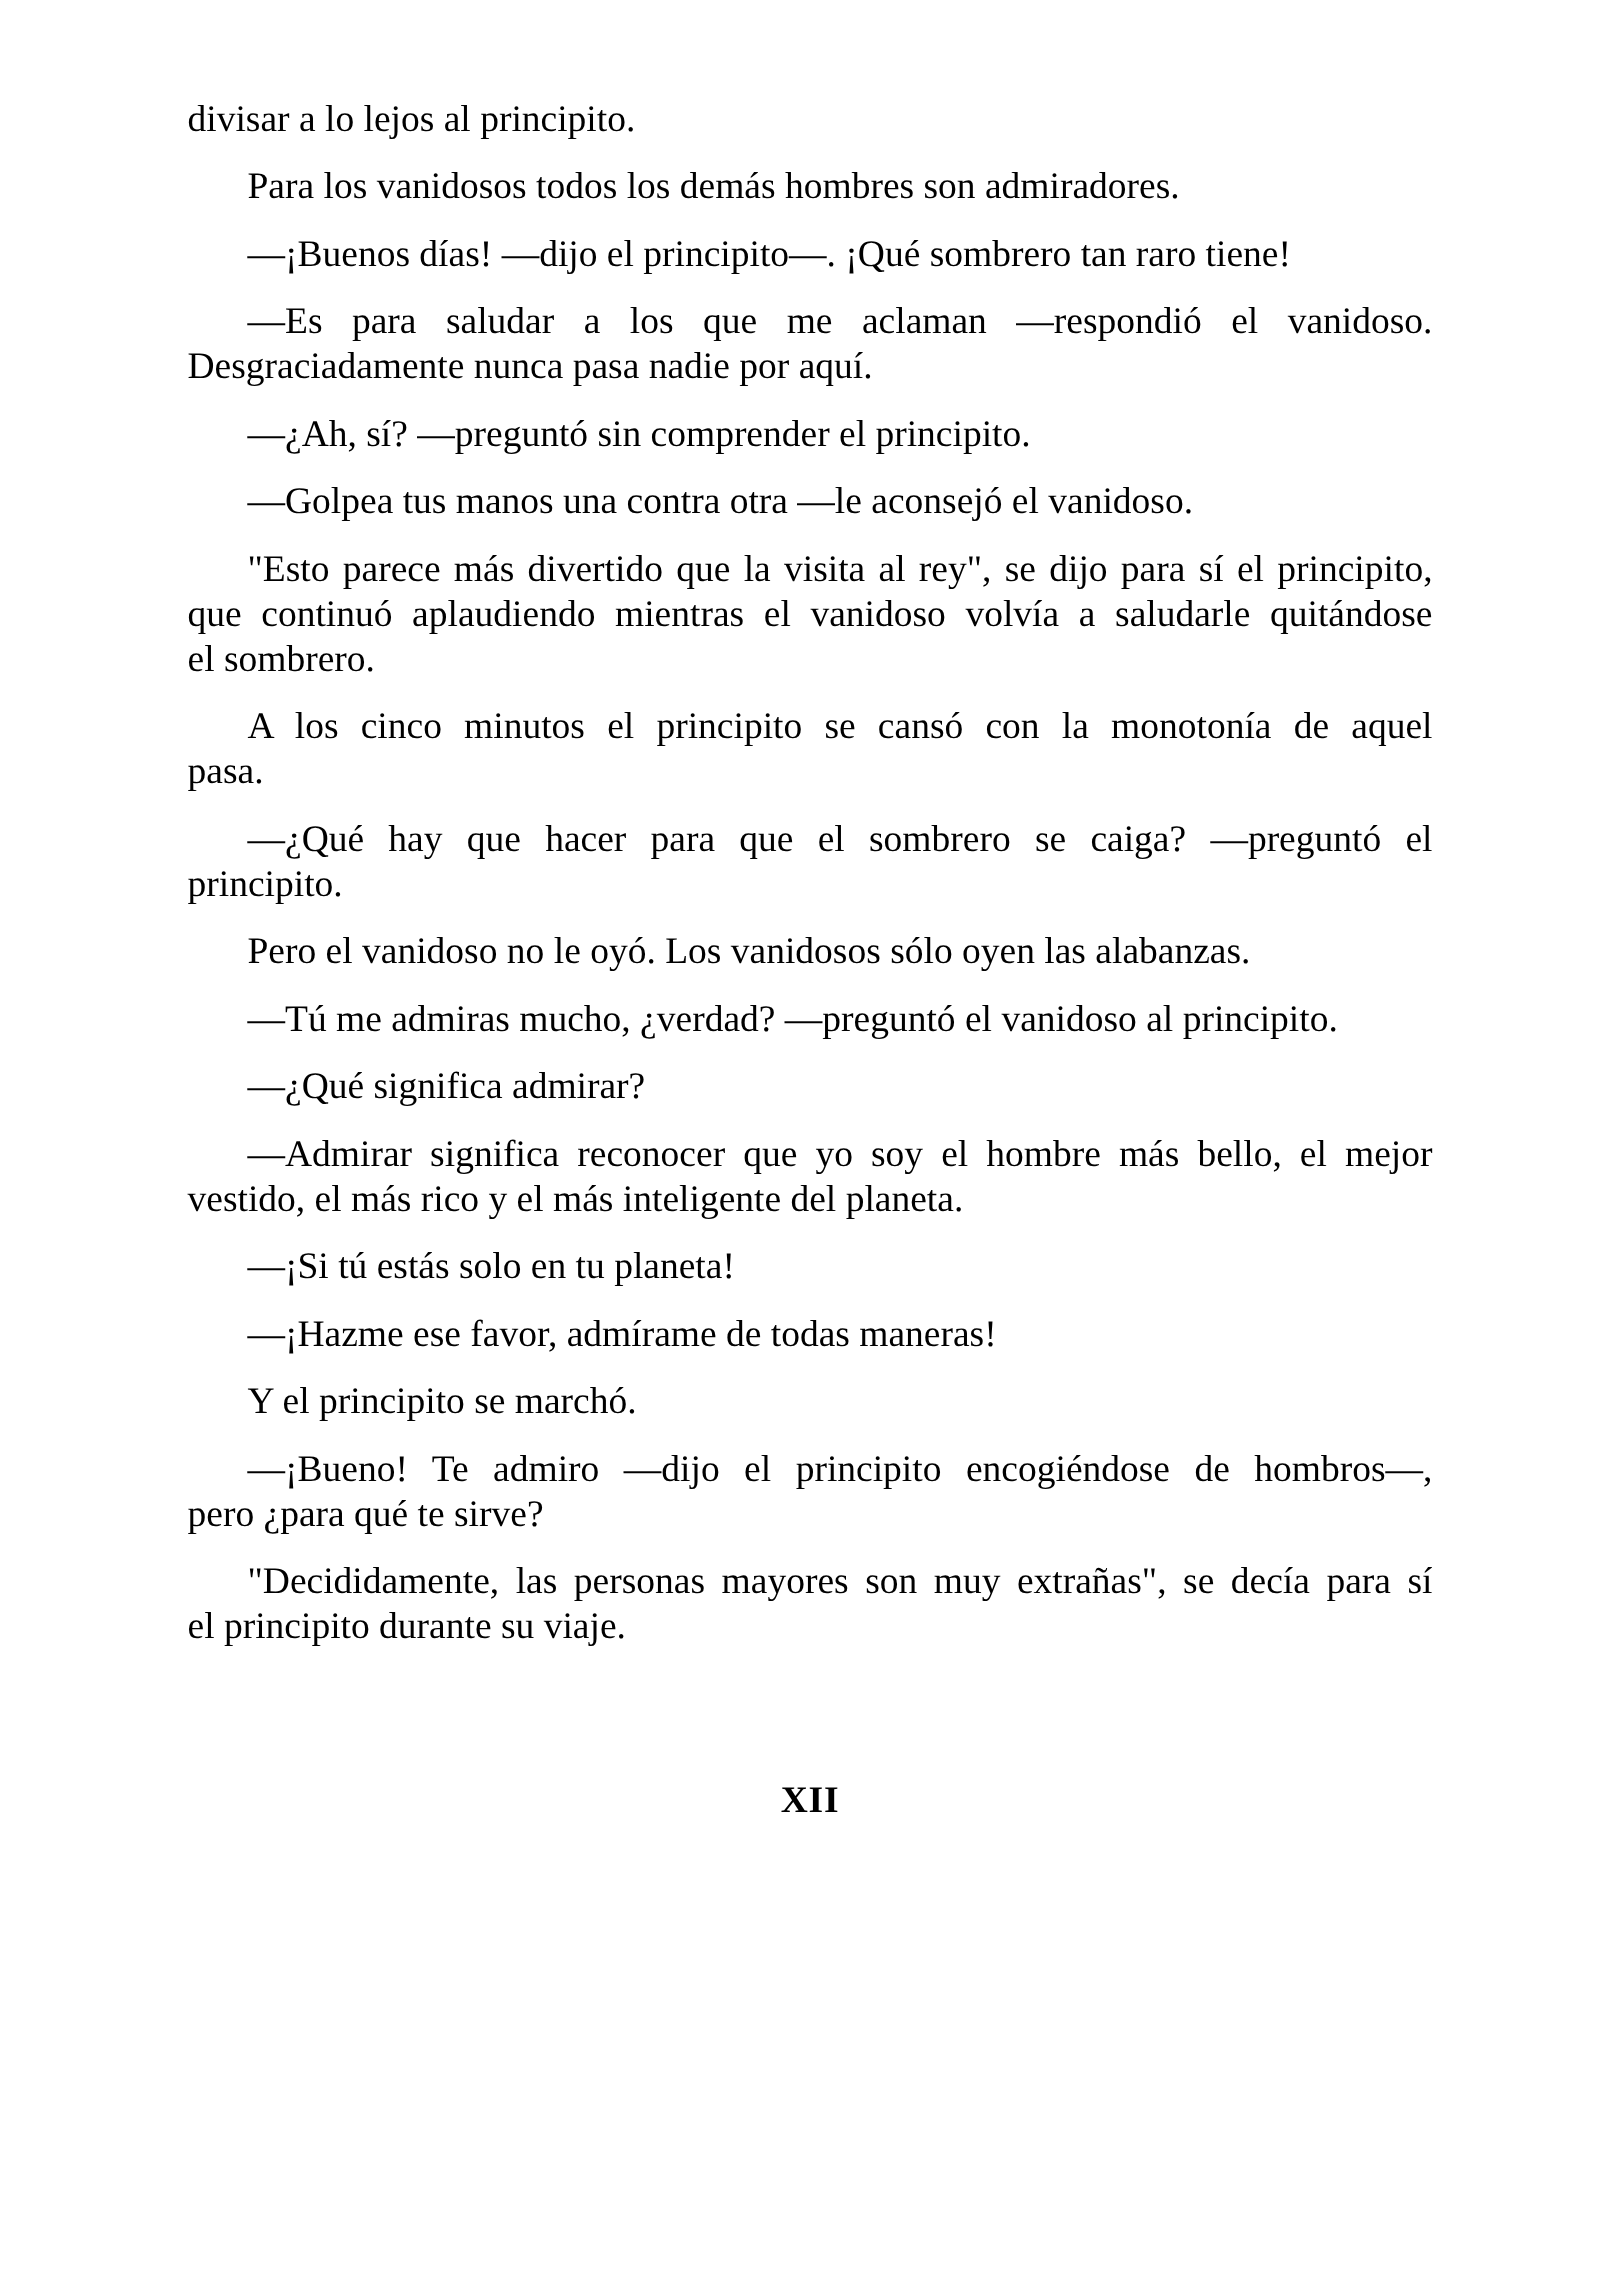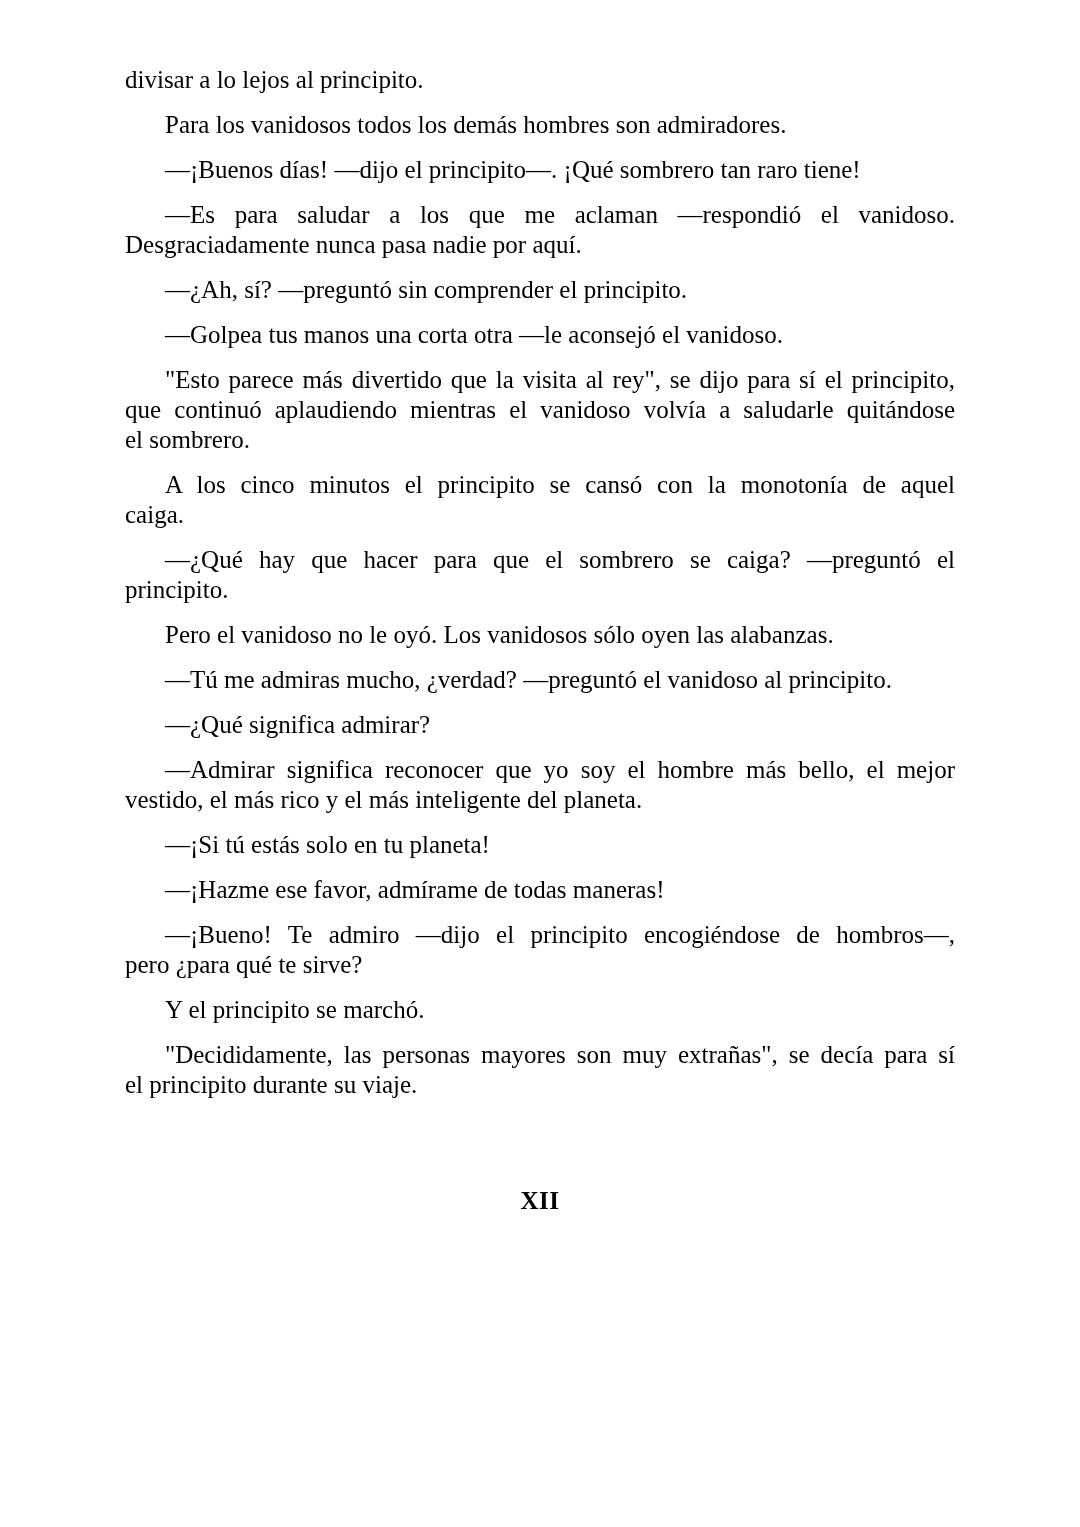--- a/index.html
+++ b/index.html
@@ -61,30 +61,30 @@
         <div class="line indent">—¡Buenos días! —dijo el principito—. ¡Qué sombrero tan raro tiene!</div>
       </div>
       <div class="para">
         <div class="line justify indent">—Es para saludar a los que me aclaman —respondió el vanidoso.</div>
         <div class="line">Desgraciadamente nunca pasa nadie por aquí.</div>
       </div>
       <div class="para">
         <div class="line indent">—¿Ah, sí? —preguntó sin comprender el principito.</div>
       </div>
       <div class="para">
-        <div class="line indent">—Golpea tus manos una corta otra —le aconsejó el vanidoso.</div>
+        <div class="line indent">—Golpea tus manos una contra otra —le aconsejó el vanidoso.</div>
       </div>
       <div class="para">
         <div class="line justify indent">"Esto parece más divertido que la visita al rey", se dijo para sí el principito,</div>
         <div class="line justify">que continuó aplaudiendo mientras el vanidoso volvía a saludarle quitándose</div>
         <div class="line">el sombrero.</div>
       </div>
       <div class="para">
         <div class="line justify indent">A los cinco minutos el principito se cansó con la monotonía de aquel</div>
-        <div class="line">caiga.</div>
+        <div class="line">pasa.</div>
       </div>
       <div class="para">
         <div class="line justify indent">—¿Qué hay que hacer para que el sombrero se caiga? —preguntó el</div>
         <div class="line">principito.</div>
       </div>
       <div class="para">
         <div class="line indent">Pero el vanidoso no le oyó. Los vanidosos sólo oyen las alabanzas.</div>
       </div>
       <div class="para">
         <div class="line indent">—Tú me admiras mucho, ¿verdad? —preguntó el vanidoso al principito.</div>
@@ -96,25 +96,25 @@
         <div class="line justify indent">—Admirar significa reconocer que yo soy el hombre más bello, el mejor</div>
         <div class="line">vestido, el más rico y el más inteligente del planeta.</div>
       </div>
       <div class="para">
         <div class="line indent">—¡Si tú estás solo en tu planeta!</div>
       </div>
       <div class="para">
         <div class="line indent">—¡Hazme ese favor, admírame de todas maneras!</div>
       </div>
       <div class="para">
+        <div class="line indent">Y el principito se marchó.</div>
+      </div>
+      <div class="para">
         <div class="line justify indent">—¡Bueno! Te admiro —dijo el principito encogiéndose de hombros—,</div>
         <div class="line">pero ¿para qué te sirve?</div>
-      </div>
-      <div class="para">
-        <div class="line indent">Y el principito se marchó.</div>
       </div>
       <div class="para">
         <div class="line justify indent">"Decididamente, las personas mayores son muy extrañas", se decía para sí</div>
         <div class="line">el principito durante su viaje.</div>
       </div>
     </section>
   <h2 class="chapter-heading">XII</h2>
 </main>
 
 </body></html>

